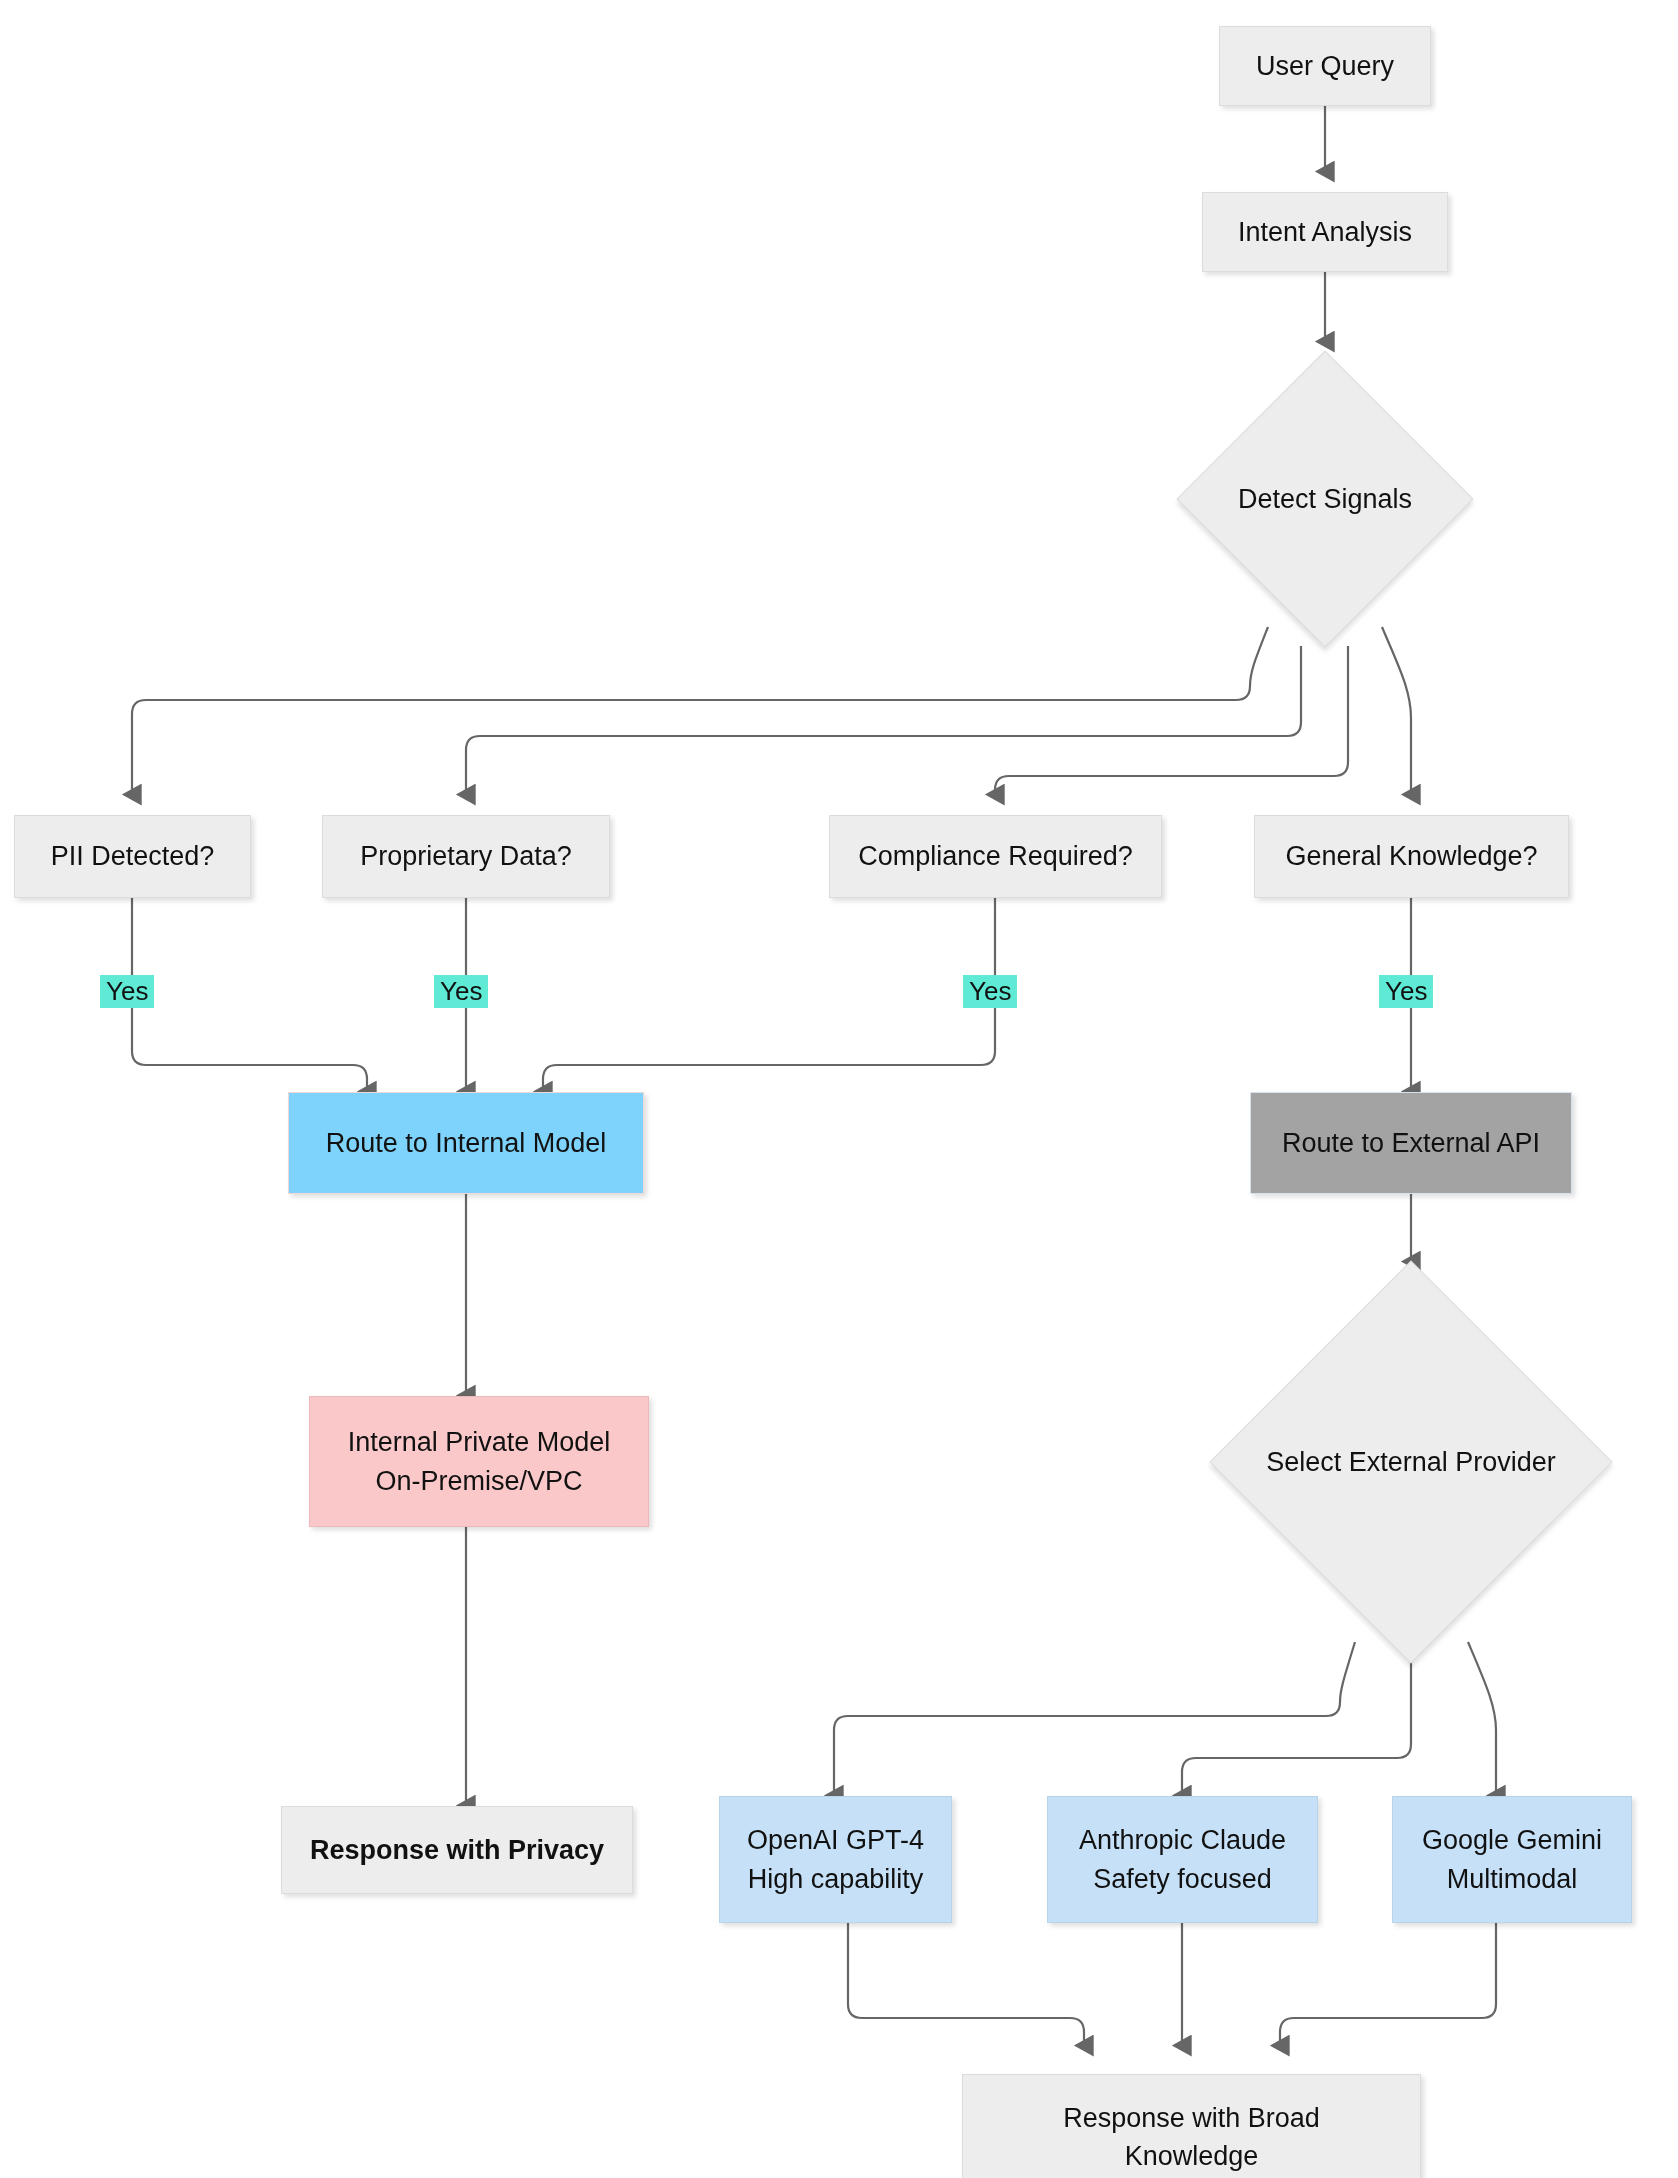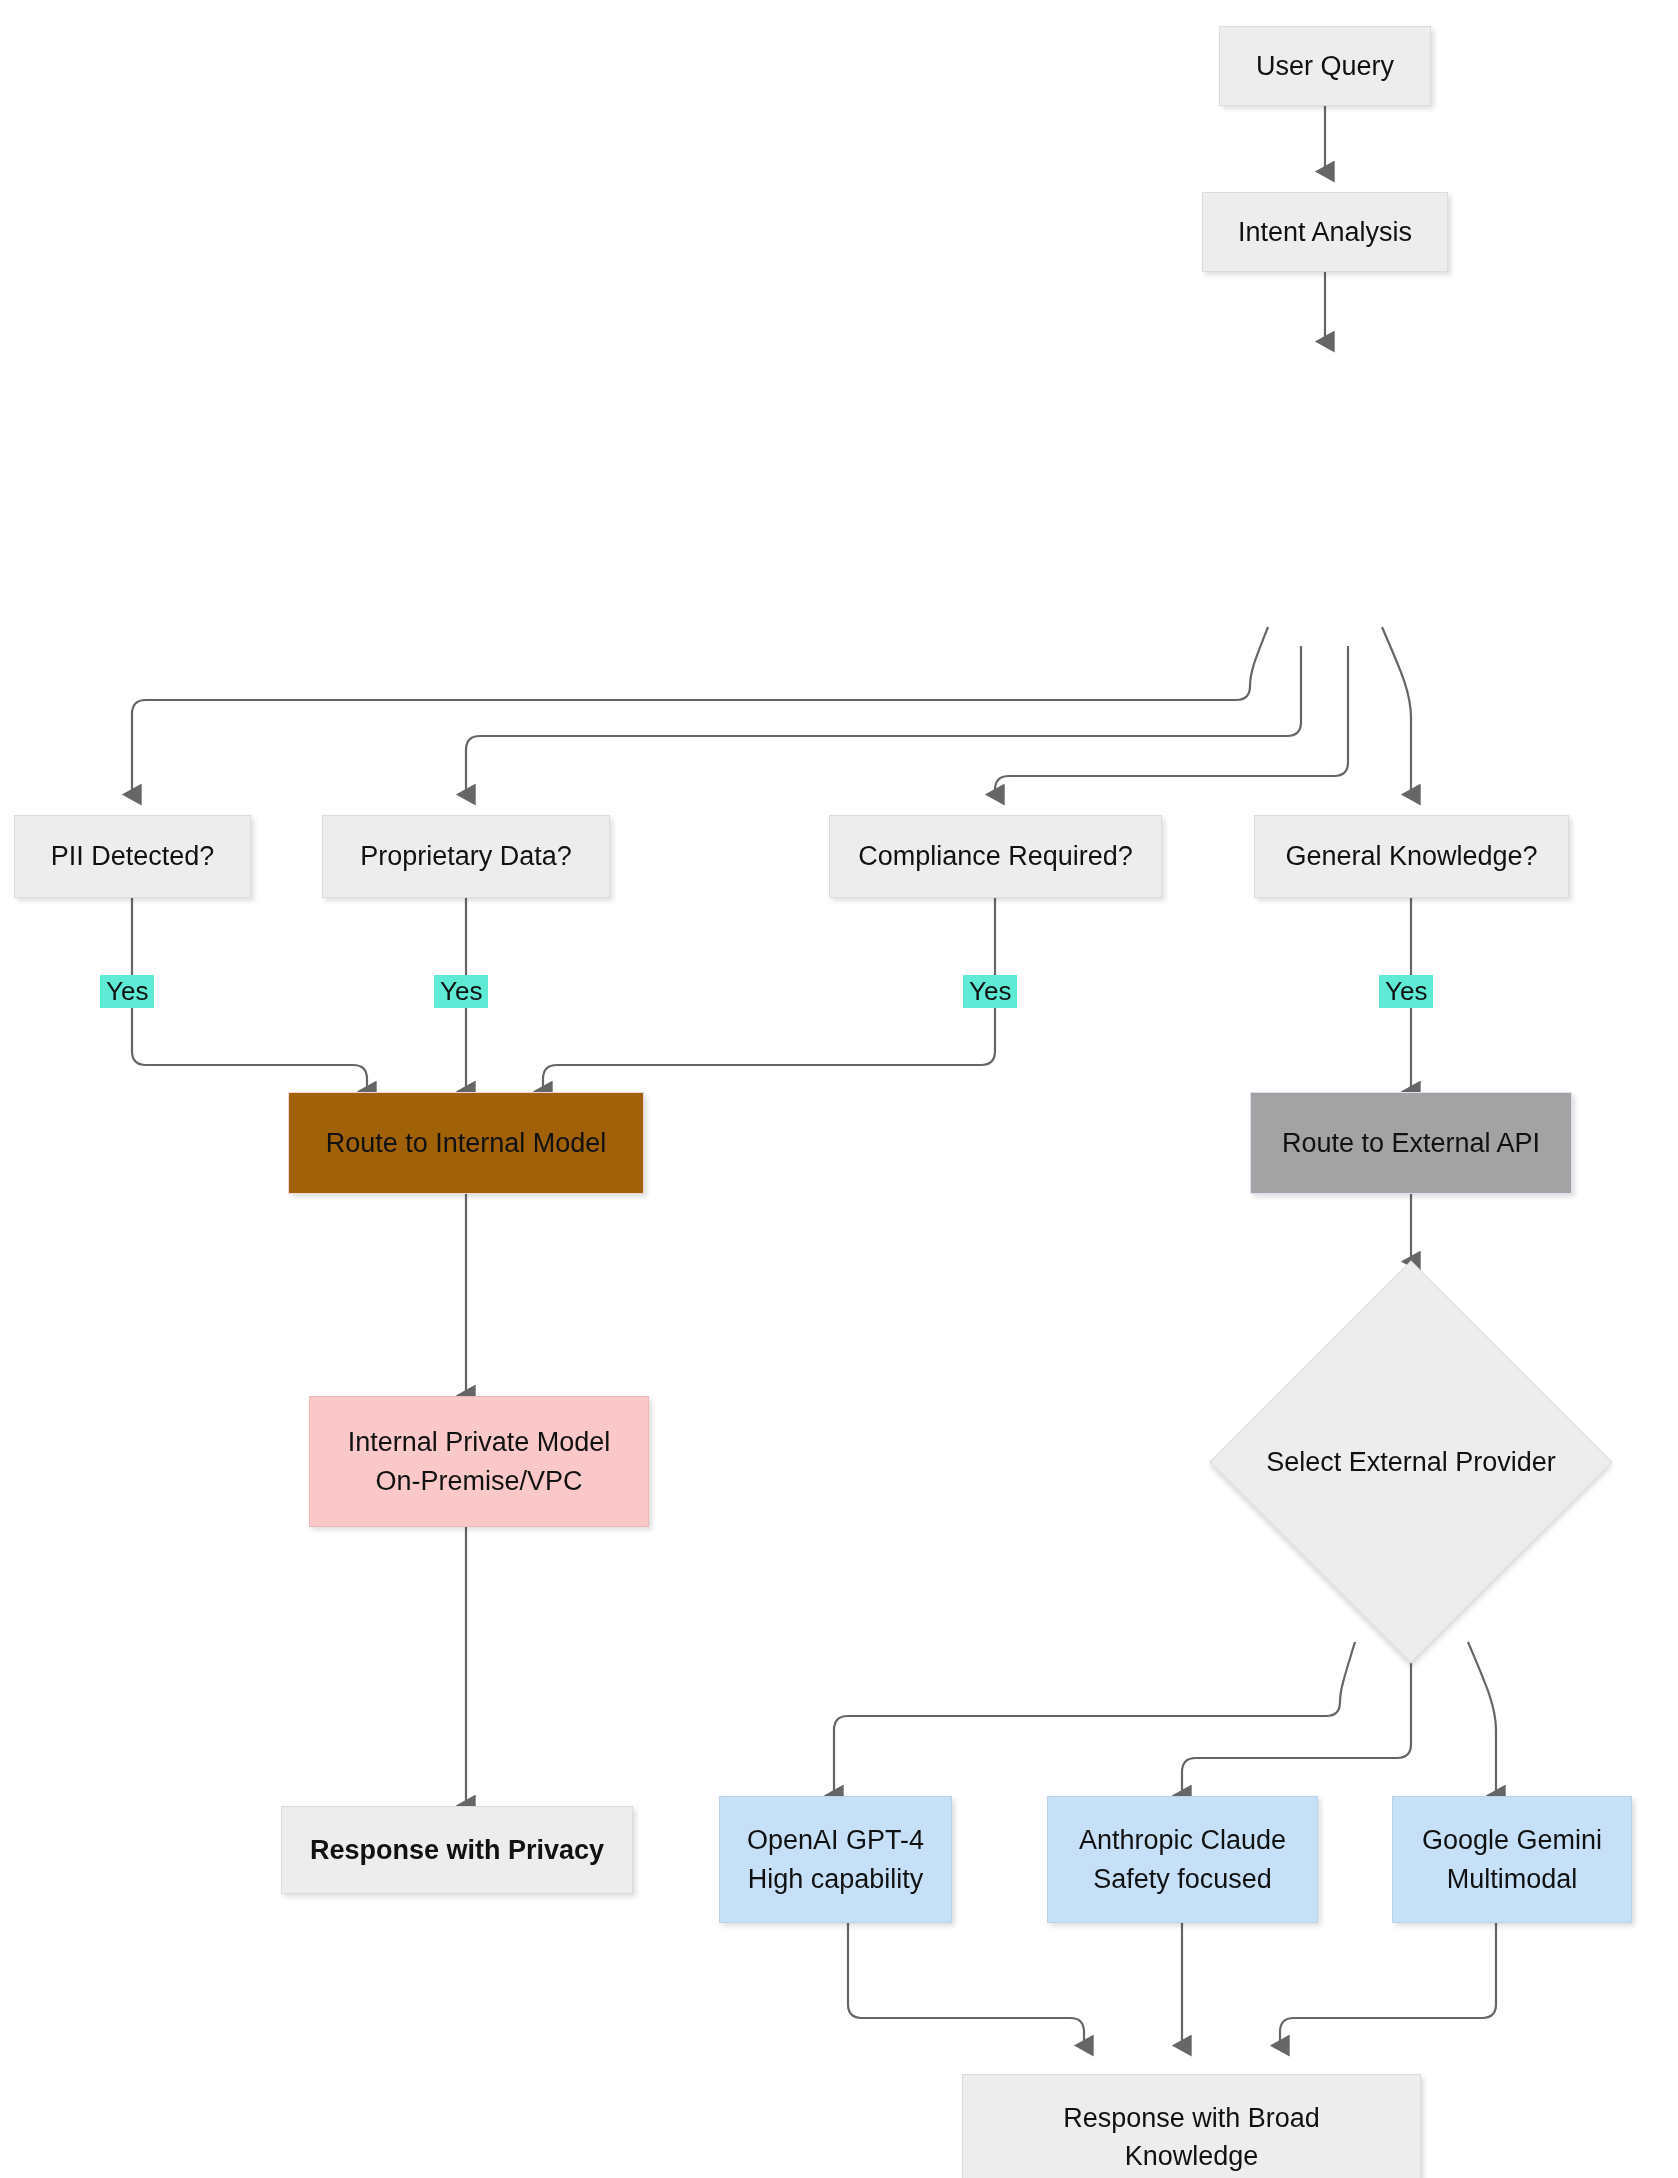--- a/index.html
+++ b/index.html
@@ -41,21 +41,21 @@
   }
   .node .lines {
     width: 100%;
     padding: 0 10px;
     box-sizing: border-box;
   }
   .node .ln {
     display: block;
   }
   .n-gray   { background: #ededed; border-color: #dcdcdc; }
-  .n-pink   { background: #a16207; border-color: #f0d6d6; }
+  .n-pink   { background: #7dd3fc; border-color: #f0d6d6; }
   .n-pink2  { background: #fac8c8; border-color: #eeb8b8; }
   .n-blue   { background: #a3a3a3; border-color: #d6e3ee; }
   .n-blue2  { background: #c6e0f7; border-color: #b8d3ea; }
 
   .diamond {
     position: absolute;
     z-index: 2;
   }
   .diamond .dshape {
     position: absolute;
@@ -148,20 +148,24 @@
         <span class="ln">User Query</span>
       </span>
   </div>
 
   <div class="node n-gray" style="left:1202px; top:192px; width:246px; height:80px;">
     <span class="lines">
         <span class="ln">Intent Analysis</span>
       </span>
   </div>
 
+  <div class="diamond" style="left:1175px; top:352px; width:300px; height:294px;">
+    <div class="dshape" style="width:208px; height:208px;"></div>
+    <div class="dlabel">Detect Signals</div>
+  </div>
 
   <div class="node n-gray" style="left:14px; top:815px; width:237px; height:83px;">
     <span class="lines">
         <span class="ln">PII Detected?</span>
       </span>
   </div>
 
   <div class="node n-gray" style="left:322px; top:815px; width:288px; height:83px;">
     <span class="lines">
         <span class="ln">Proprietary Data?</span>

